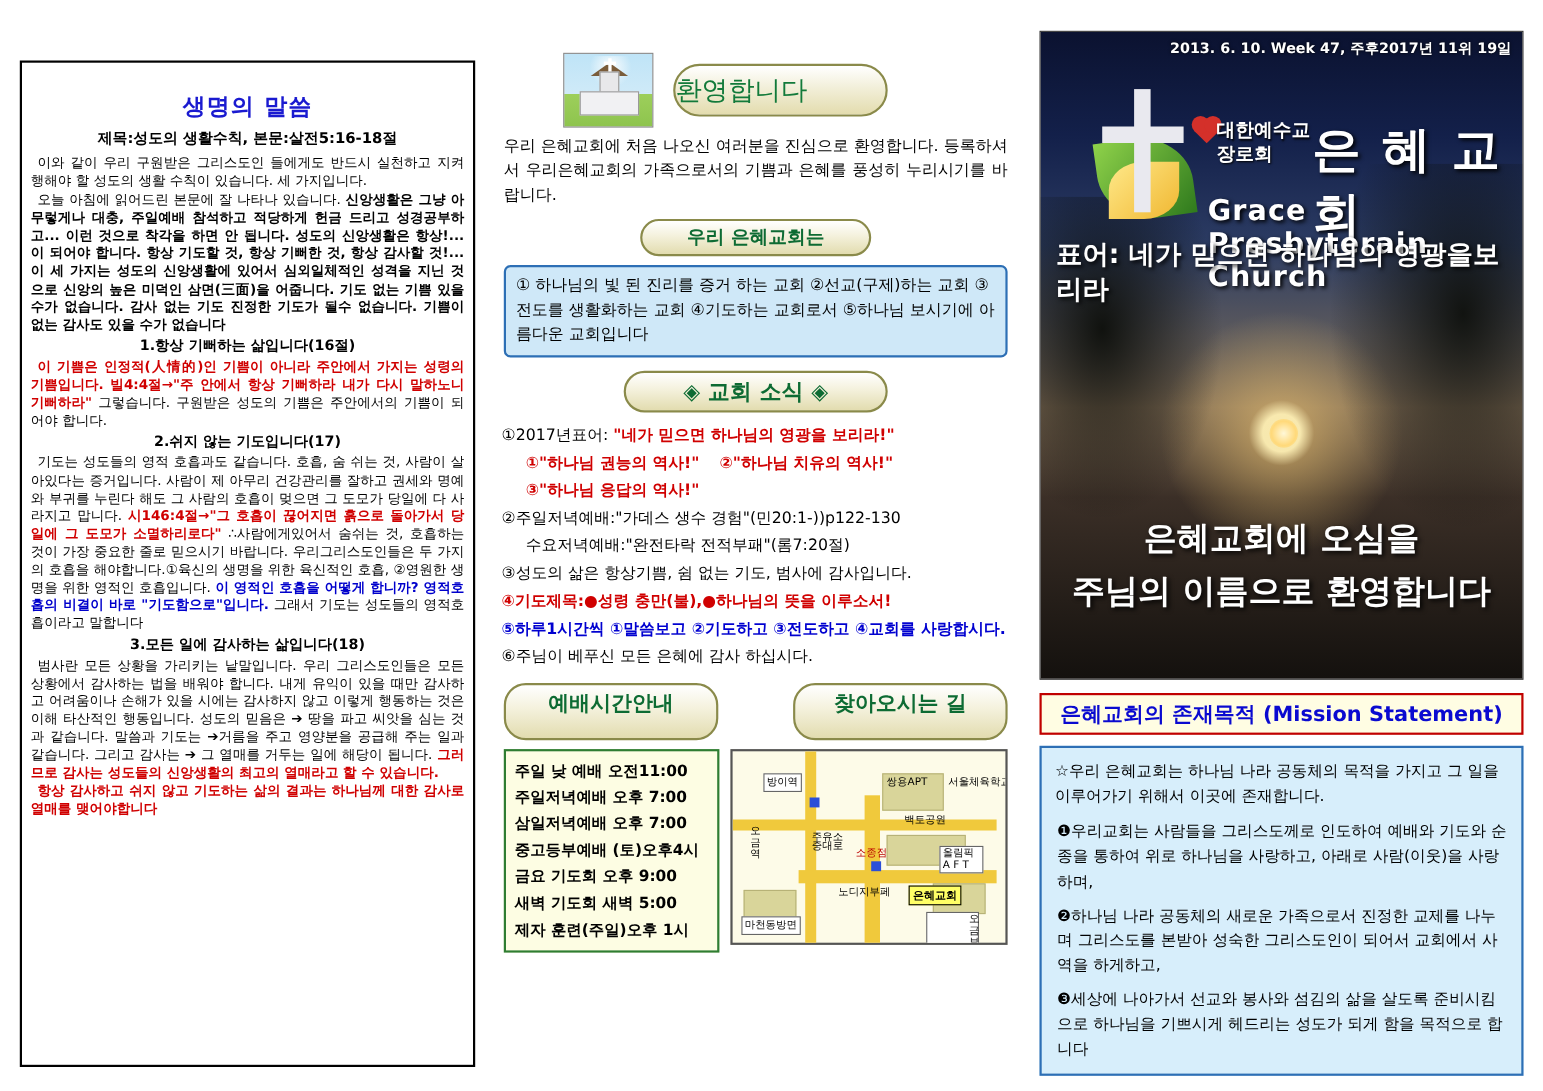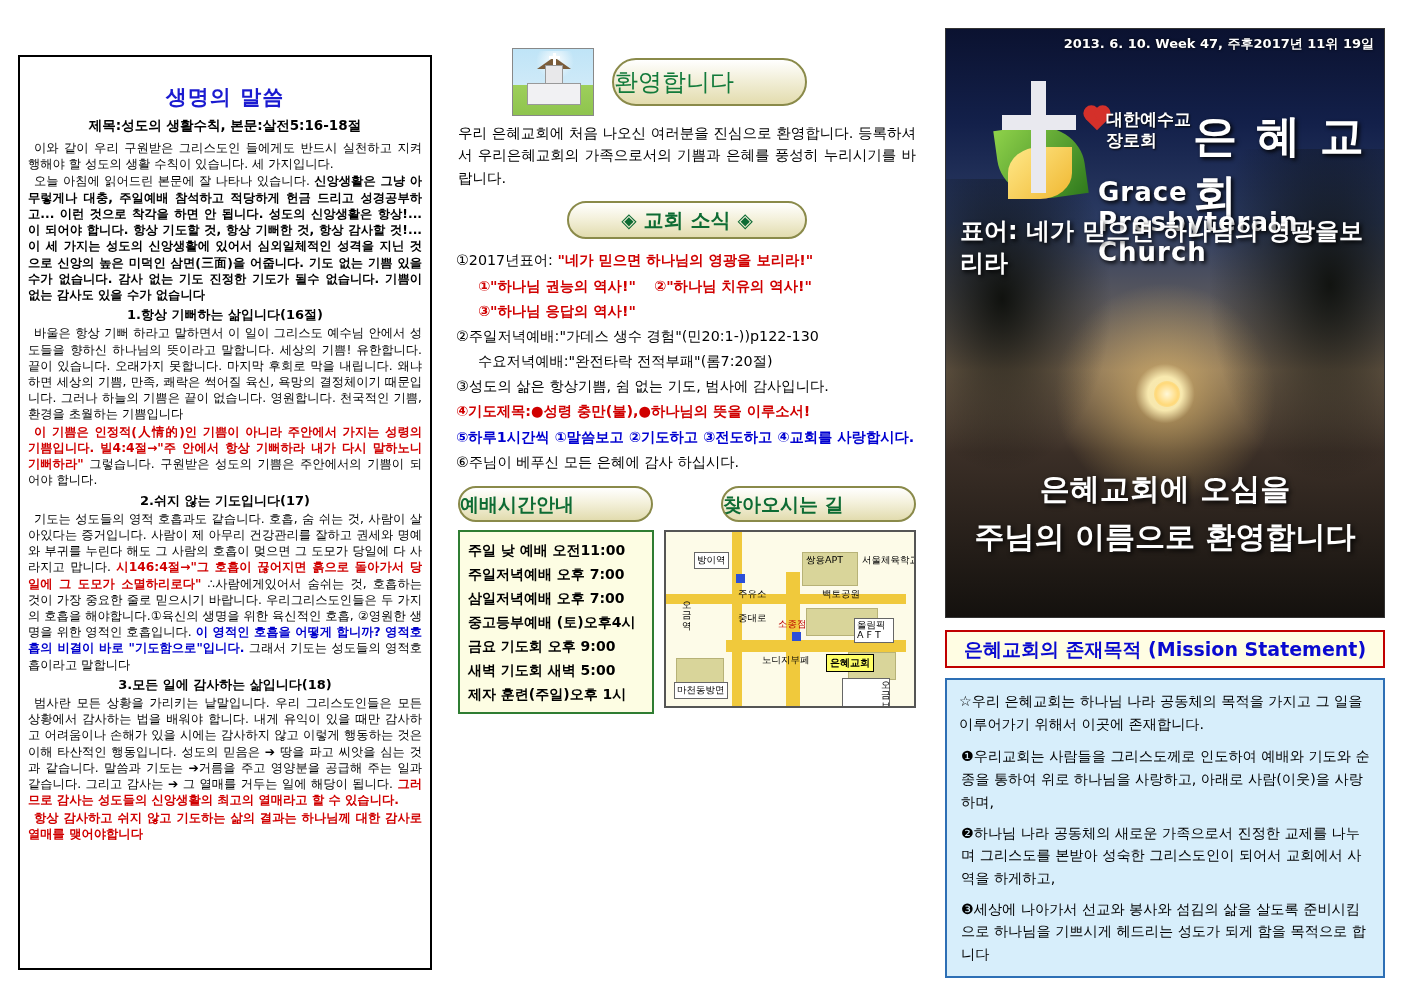--- a/index.html
+++ b/index.html
@@ -84,22 +84,22 @@
     border:2px solid #8a8a4a; border-radius:22px;
   }
   .news { margin:10px 4px 0 4px; font-size:14.3px; line-height:1.62; }
   .news div { margin-bottom:2px; }
   .news .ind { padding-left:22px; }
   .nred { color:#d00000; font-weight:bold; }
   .nblue { color:#0000d0; font-weight:bold; }
 
   .two-pills { display:flex; justify-content:space-between; margin:12px 6px 0 6px; }
   .pill-wide {
-    width:195px; height:36px; line-height:32px; font-size:19px; font-weight:bold;
-    color:#0d6b33; text-align:left;
+    width:195px; height:52px; line-height:32px; font-size:19px; font-weight:bold;
+    color:#0d6b33; text-align:center;
     background:linear-gradient(#ffffff 0%, #f4f1dc 45%, #e2dcaf 100%);
     border:2px solid #8a8a4a; border-radius:20px;
   }
 
   .bottom-row { display:flex; gap:10px; margin:8px 6px 0 6px; }
   .sched {
     width:196px; border:2px solid #2f7d32; background:#fdfde3; padding:6px 8px;
     font-size:14px; line-height:1.72; font-weight:bold; color:#000;
   }
   .map {
@@ -213,21 +213,20 @@
   <div class="col-left">
     <div class="sermon-title">생명의 말씀</div>
     <div class="sermon-sub">제목:성도의 생활수칙,  본문:살전5:16-18절</div>
     <div class="body-text">
       <p>이와 같이 우리 구원받은 그리스도인 들에게도 반드시 실천하고 지켜 행해야 할 성도의 생활 수칙이 있습니다. 세 가지입니다.</p>
       <p>
         <span>오늘 아침에 읽어드린 본문에 잘 나타나 있습니다.</span>
         <span class="b">신앙생활은 그냥 아무렇게나 대충, 주일예배 참석하고 적당하게 헌금 드리고 성경공부하고... 이런 것으로 착각을 하면 안 됩니다. 성도의 신앙생활은 항상!...이 되어야 합니다. 항상 기도할 것, 항상 기뻐한 것, 항상 감사할 것!... 이 세 가지는 성도의 신앙생활에 있어서 심외일체적인 성격을 지닌 것으로 신앙의 높은 미덕인 삼면(三面)을 어줍니다. 기도 없는 기쁨 있을 수가 없습니다. 감사 없는 기도 진정한 기도가 될수 없습니다. 기쁨이 없는 감사도 있을 수가 없습니다</span>
       </p>
       <div class="sec-head">1.항상 기뻐하는 삶입니다(16절)</div>
-      <p>바울은 항상 기뻐 하라고 말하면서 이 일이 그리스도 예수님 안에서 성도들을 향하신 하나님의 뜻이라고 말합니다. 세상의 기쁨! 유한합니다. 끝이 있습니다. 오래가지 못합니다. 마지막 후회로 막을 내립니다. 왜냐하면 세상의 기쁨, 만족, 쾌락은 썩어질 육신, 욕망의 결정체이기 때문입니다. 그러나 하늘의 기쁨은 끝이 없습니다. 영원합니다. 천국적인 기쁨, 환경을 초월하는 기쁨입니다</p>
       <p>
         <span class="red">이 기쁨은 인정적(人情的)인 기쁨이 아니라 주안에서 가지는 성령의 기쁨입니다. 빌4:4절→"주 안에서 항상 기뻐하라 내가 다시 말하노니 기뻐하라"</span>
         <span>그렇습니다. 구원받은 성도의 기쁨은 주안에서의 기쁨이 되어야 합니다.</span>
       </p>
       <div class="sec-head">2.쉬지 않는 기도입니다(17)</div>
       <p>
         <span>기도는 성도들의 영적 호흡과도 같습니다. 호흡, 숨 쉬는 것, 사람이 살아있다는 증거입니다. 사람이 제 아무리 건강관리를 잘하고 권세와 명예와 부귀를 누린다 해도 그 사람의 호흡이 멎으면 그 도모가 당일에 다 사라지고 맙니다.</span>
         <span class="red">시146:4절→"그 호흡이 끊어지면 흙으로 돌아가서 당일에 그 도모가 소멸하리로다"</span>
         <span>∴사람에게있어서 숨쉬는 것, 호흡하는 것이 가장 중요한 줄로 믿으시기 바랍니다. 우리그리스도인들은 두 가지의 호흡을 해야합니다.①육신의 생명을 위한 육신적인 호흡, ②영원한 생명을 위한 영적인 호흡입니다.</span>
         <span class="blue">이 영적인 호흡을 어떻게 합니까? 영적호흡의 비결이 바로 "기도함으로"입니다.</span>
@@ -254,20 +253,22 @@
         <div class="steeple"></div>
         <div class="cross-v"></div>
         <div class="cross-h"></div>
         <div class="body-b"></div>
       </div>
       <div class="welcome-bubble">환영합니다</div>
     </div>
 
     <div class="para-welcome">우리 은혜교회에 처음 나오신 여러분을 진심으로 환영합니다. 등록하셔서 우리은혜교회의 가족으로서의 기쁨과 은혜를 풍성히 누리시기를 바랍니다.</div>
 
+    <div class="pill-sm">우리 은혜교회는</div>
+    <div class="box-blue">① 하나님의 빛 된 진리를 증거 하는 교회 ②선교(구제)하는 교회 ③전도를 생활화하는 교회 ④기도하는 교회로서 ⑤하나님 보시기에 아름다운 교회입니다</div>
 
     <div class="pill-news">◈ 교회 소식 ◈</div>
 
     <div class="news">
       <div>
         <span>①2017년표어:</span>
         <span class="nred">"네가 믿으면 하나님의 영광을 보리라!"</span>
       </div>
       <div class="ind">
         <span class="nred">①"하나님 권능의 역사!"</span>
@@ -310,21 +311,21 @@
         <div class="blk" style="left:140px; top:76px; width:72px; height:28px;"></div>
         <div class="blk" style="left:182px; top:120px; width:48px; height:28px;"></div>
         <div class="blk" style="left:10px; top:126px; width:48px; height:30px;"></div>
         <div class="station" style="left:70px; top:42px;"></div>
         <div class="station" style="left:126px; top:100px;"></div>
         <div class="lbl-box" style="left:28px; top:20px;">방이역</div>
         <div class="lbl" style="left:140px; top:22px;">쌍용APT</div>
         <div class="lbl" style="left:196px; top:22px;">서울체육학교</div>
         <div class="lbl" style="left:156px; top:56px;">백토공원</div>
         <div class="lbl" style="left:16px; top:68px; width:14px; white-space:normal; line-height:1.1;">오금역</div>
-        <div class="lbl" style="left:72px; top:56px;">주유소</div>
+        <div class="lbl" style="left:72px; top:72px;">주유소</div>
         <div class="lbl" style="left:48px; top:80px;margin-left:24px;">중대로</div>
         <div class="lbl" style="left:112px; top:86px; color:#b00;">소종점</div>
         <div class="lbl-box" style="left:188px; top:86px; width:40px; white-space:normal; line-height:1.1;">올림픽 A F T</div>
         <div class="lbl" style="left:96px; top:122px;">노디지부페</div>
         <div class="lbl-box" style="left:8px; top:150px;">마천동방면</div>
         <div class="church-mark" style="left:160px; top:122px;">은혜교회</div>
         <div class="lbl-box" style="left:176px; top:146px; width:48px; white-space:normal; line-height:1.1;padding-left:38px;">오금 보 금 자리APT</div>
       </div>
     </div>
 

